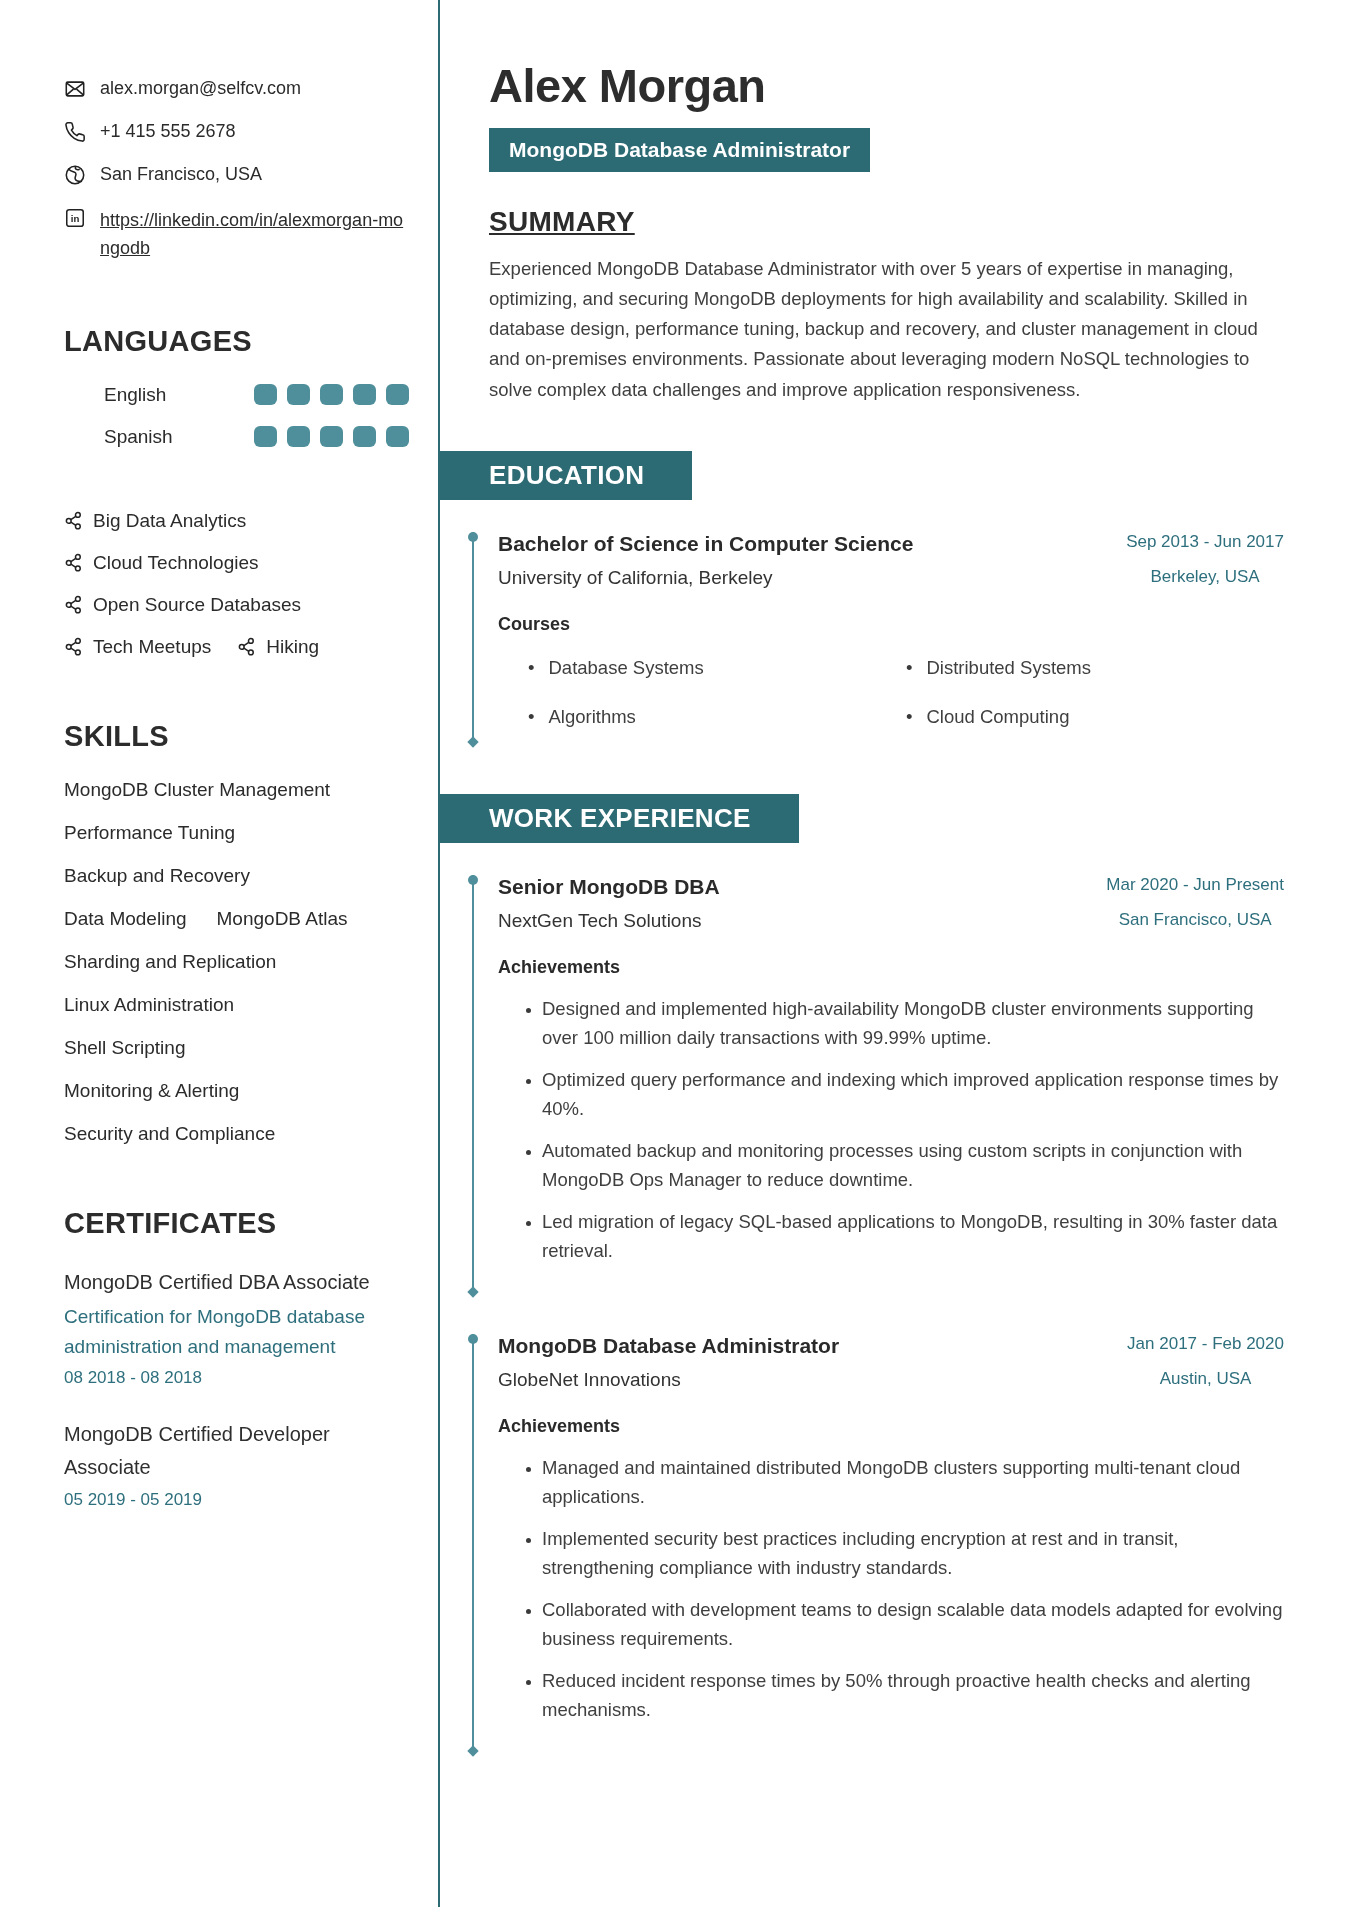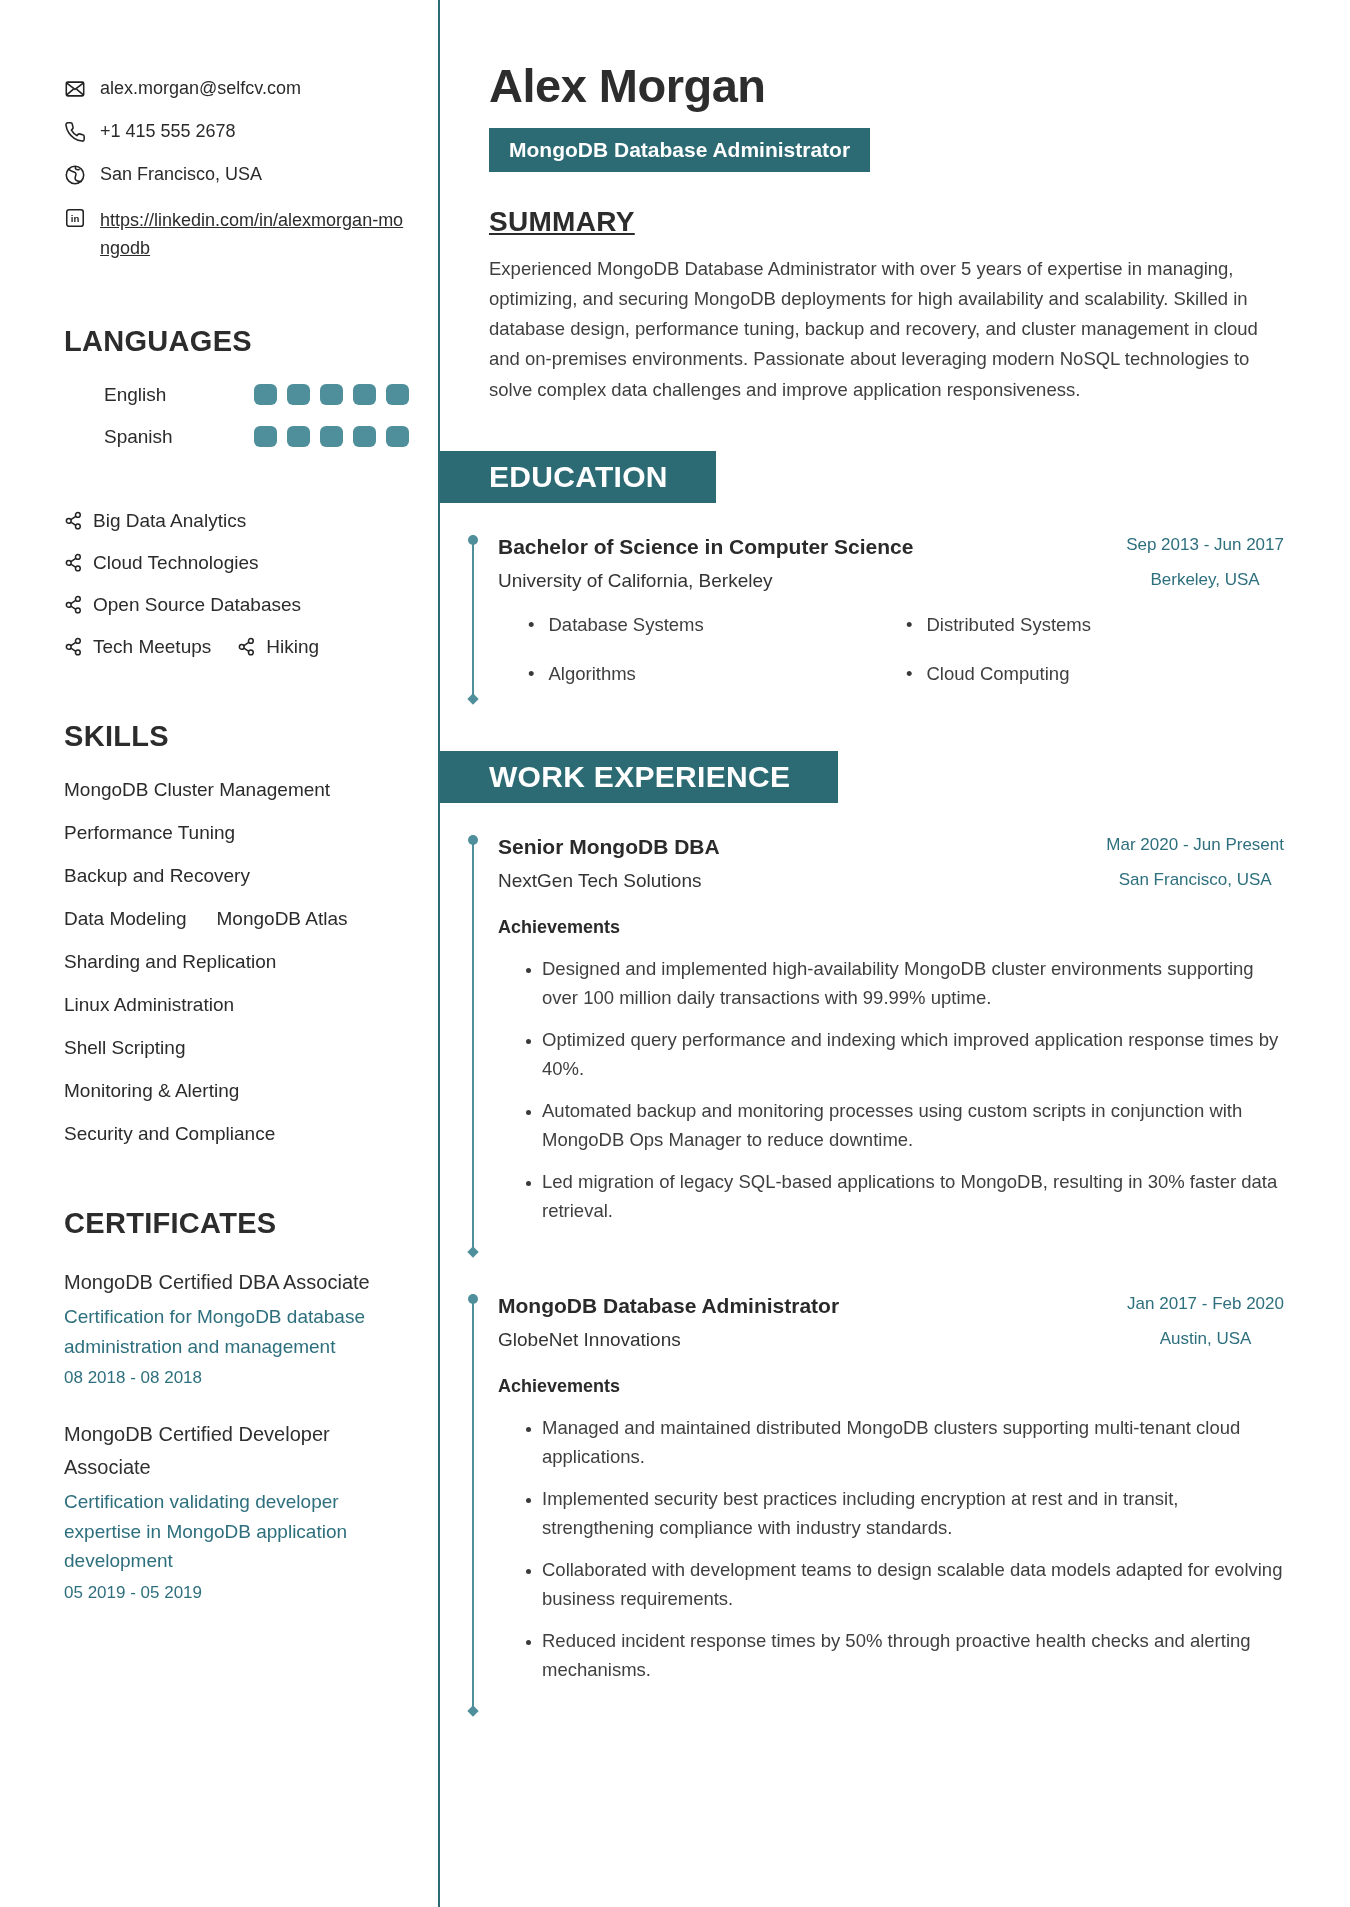--- a/index.html
+++ b/index.html
@@ -53,21 +53,21 @@
   .person-name{font-size:47px;font-weight:800;color:#2d2d2d;letter-spacing:-0.5px;}
   .title-badge{
     display:inline-block;background:var(--accent-dark);color:#ffffff;
     font-size:21px;font-weight:700;padding:10px 20px;margin-top:15px;
   }
   .summary-h{font-size:28px;font-weight:800;color:var(--head-color);margin-top:34px;letter-spacing:0.3px;text-decoration:underline;}
   .summary-p{font-size:18.5px;line-height:1.63;margin-top:16px;color:var(--text-color);}
 
   .sec-banner{
     display:inline-block;background:var(--accent-dark);color:#ffffff;
-    font-size:30px;font-weight:800;letter-spacing:0.3px;
+    font-size:26px;font-weight:800;letter-spacing:0.3px;
     padding:9px 48px 9px 49px;margin-left:-49px;
   }
   .edu-banner{margin-top:46px;}
   .work-banner{margin-top:52px;}
 
   .t-entry{
     position:relative;margin-left:-17px;border-left:2px solid var(--accent-mid);
     padding-left:24px;margin-top:32px;padding-bottom:14px;
   }
   .t-entry::before{
@@ -272,21 +272,20 @@
 
     <section class="side-sec">
       <h2>CERTIFICATES</h2>
       <div class="cert">
         <div class="cert-name">MongoDB Certified DBA Associate</div>
         <div class="cert-desc">Certification for MongoDB database administration and management</div>
         <div class="cert-date">08 2018 - 08 2018</div>
       </div>
       <div class="cert">
         <div class="cert-name">MongoDB Certified Developer Associate</div>
-        <div class="cert-desc">Certification validating developer expertise in MongoDB application development</div>
         <div class="cert-date">05 2019 - 05 2019</div>
       </div>
     </section>
   </aside>
 
   <main class="main">
 
     <h1 class="person-name">Alex Morgan</h1>
     <div class="title-badge">MongoDB Database Administrator</div>
 
@@ -301,20 +300,21 @@
         <div class="entry-head">
           <div>
             <div class="entry-title">Bachelor of Science in Computer Science</div>
             <div class="entry-sub">University of California, Berkeley</div>
           </div>
           <div class="entry-right">
             <div>Sep 2013 - Jun 2017</div>
             <div class="loc">Berkeley, USA</div>
           </div>
         </div>
+        <div class="block-label">Courses</div>
         <div class="courses-grid">
           <div class="citem"><span>Database Systems</span></div>
           <div class="citem"><span>Distributed Systems</span></div>
           <div class="citem"><span>Algorithms</span></div>
           <div class="citem"><span>Cloud Computing</span></div>
         </div>
       </div>
     </section>
 
     <section>

